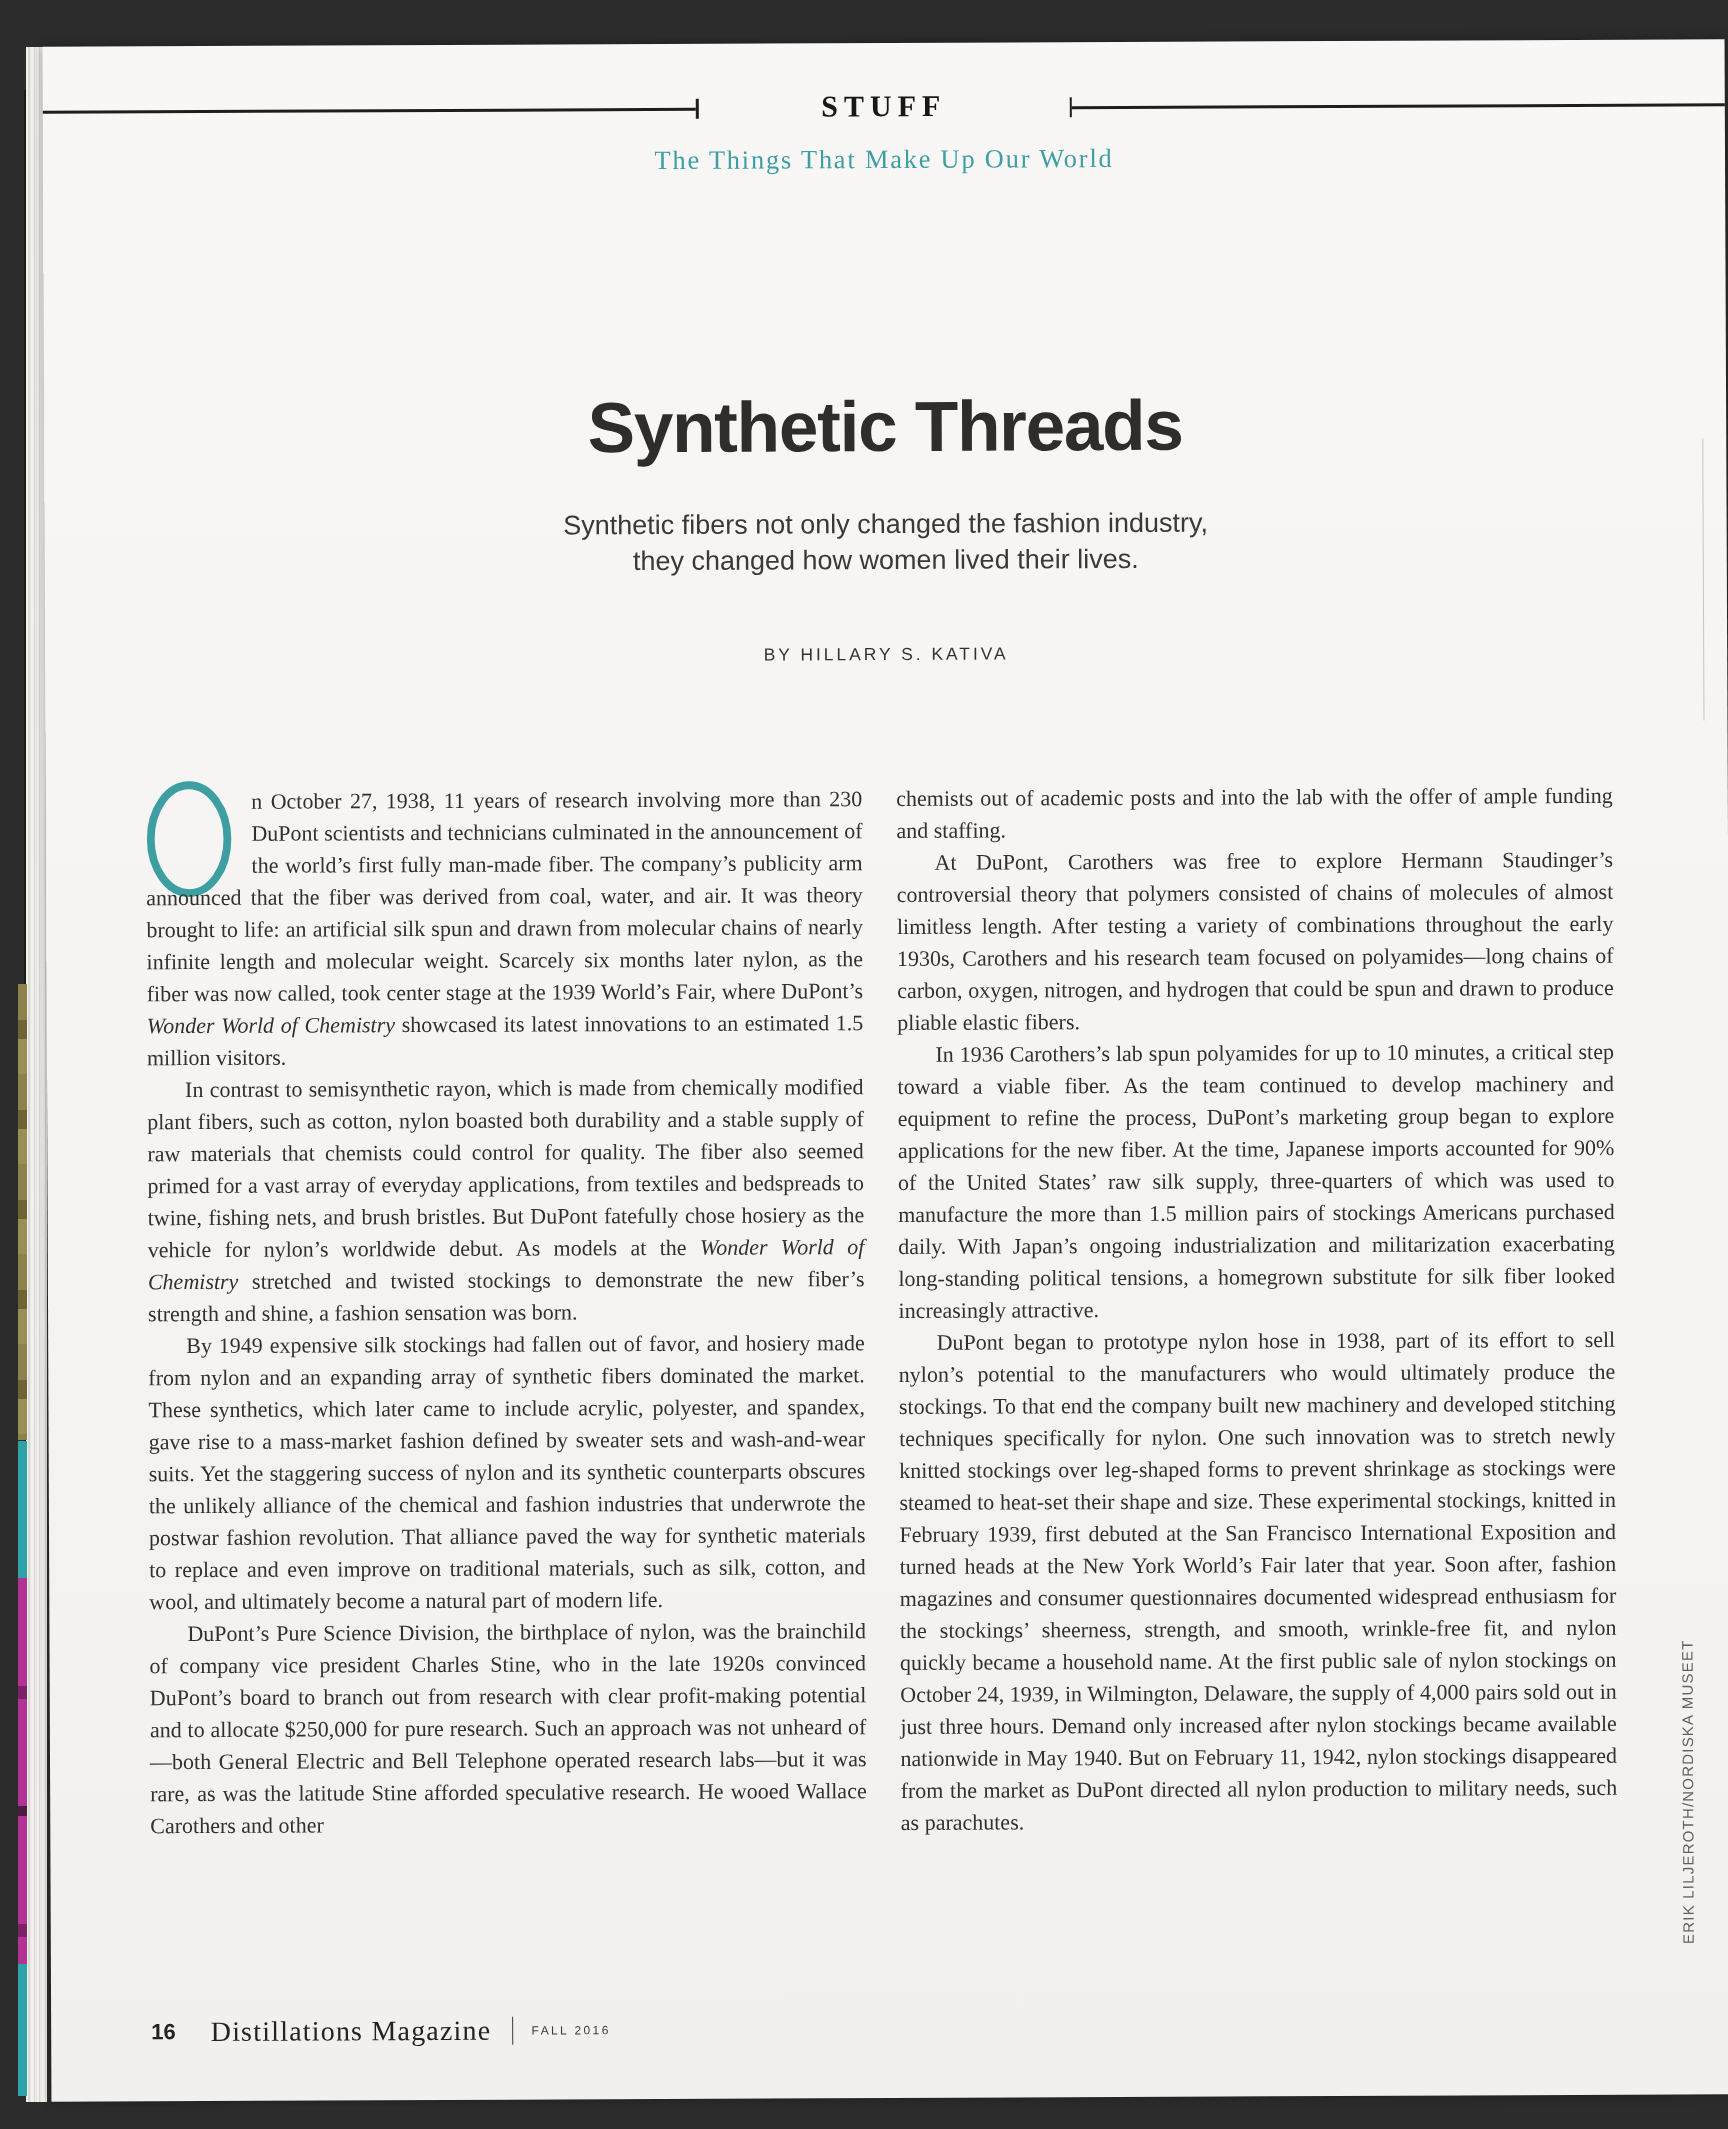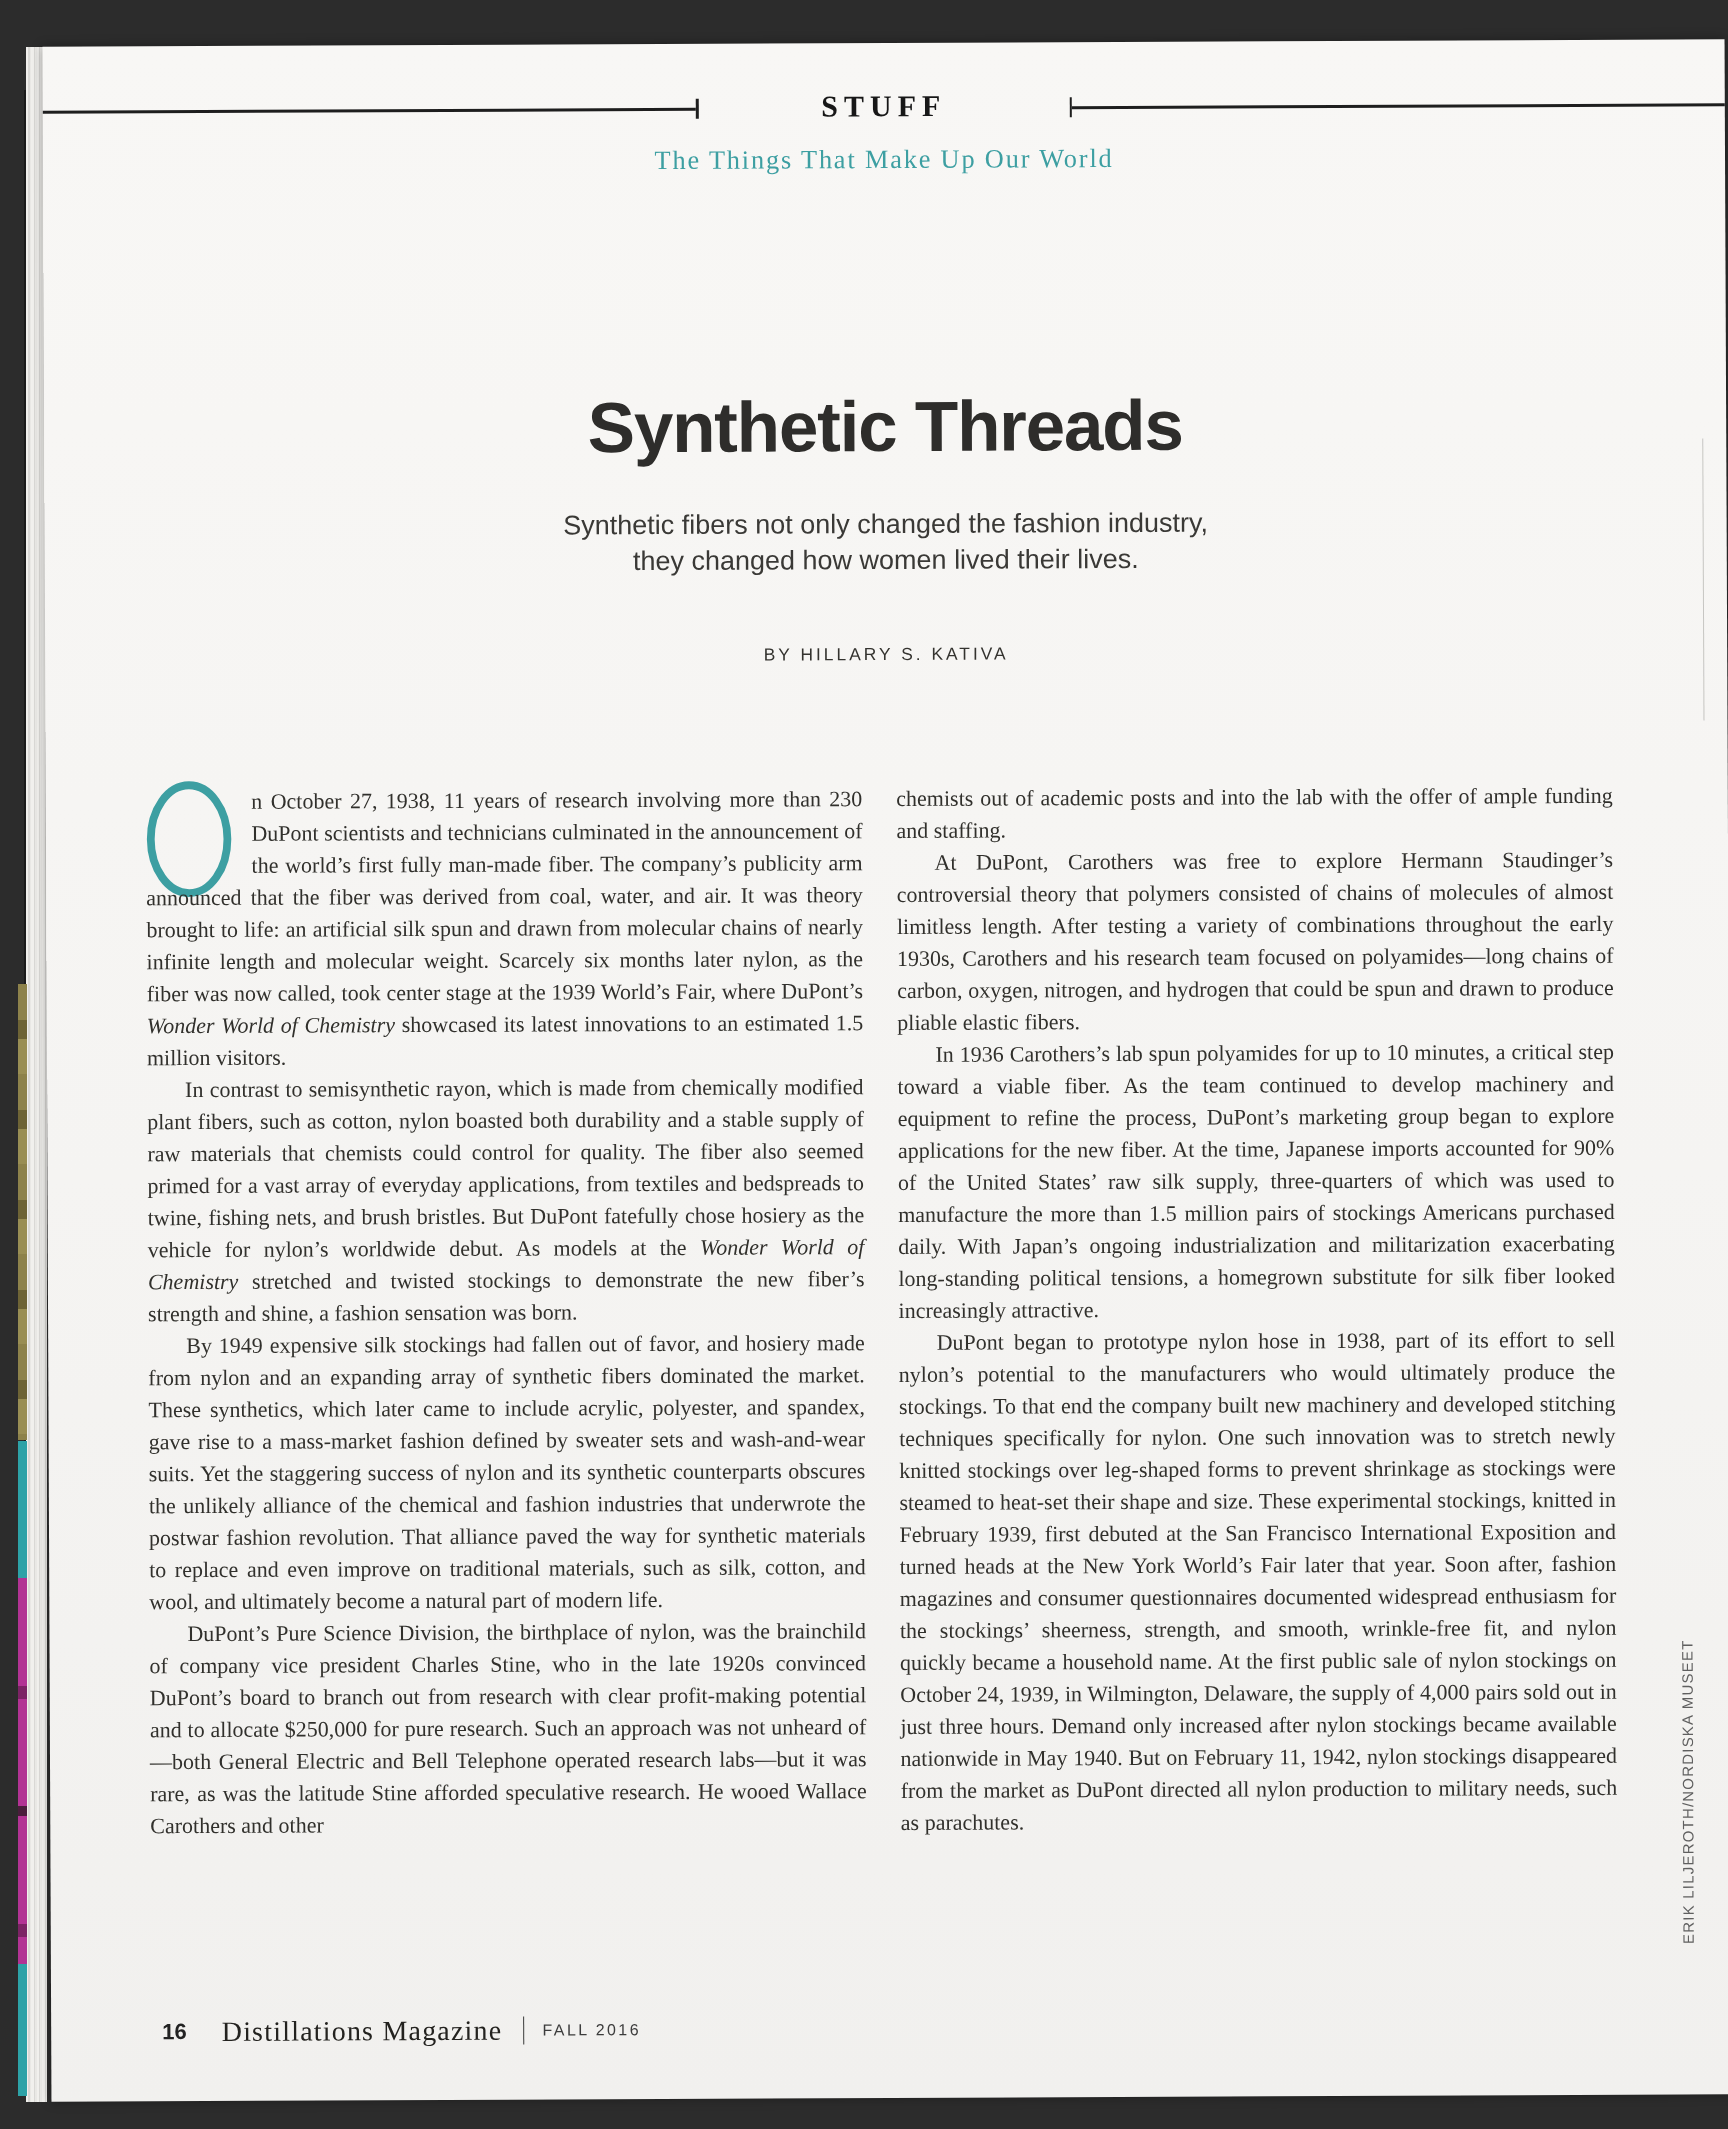--- a/index.html
+++ b/index.html
@@ -64,24 +64,24 @@
     margin:0;font-family:"Liberation Serif",serif;font-size:22px;line-height:32px;
     text-align:justify;color:#31302c;
   }
   p.para.indent{text-indent:38px;}
   .dropcap{float:left;width:91px;height:91px;margin:3.6px 14.4px 0 0;}
   .dropcap svg{overflow:visible;display:block;}
   i{font-style:italic;}
 
   
   .footer{position:absolute;top:1970px;left:100px;display:flex;align-items:center;}
-  .pageno{font-family:"Liberation Sans",sans-serif;font-weight:700;font-size:22px;color:#222;margin-left:11px;}
+  .pageno{font-family:"Liberation Sans",sans-serif;font-weight:700;font-size:22px;color:#222;}
   .mag{font-family:"Liberation Serif",serif;font-size:28px;letter-spacing:1.2px;color:#23221f;margin-left:35px;}
   .fdivider{width:1.8px;height:28px;background:#3a3a3a;margin:0 18px 0 20.4px;}
-  .issue{font-family:"Liberation Sans",sans-serif;font-size:16px;letter-spacing:2.4px;color:#3c3c3c;}
+  .issue{font-family:"Liberation Sans",sans-serif;font-size:12px;letter-spacing:2.4px;color:#3c3c3c;}
 
   
   .credit{
     position:absolute;right:36px;bottom:151px;
     writing-mode:vertical-rl;transform:rotate(180deg);
     font-family:"Liberation Sans",sans-serif;font-size:15px;letter-spacing:1.2px;color:#5f5f5f;
     white-space:nowrap;
   }
 </style>
 </head>

